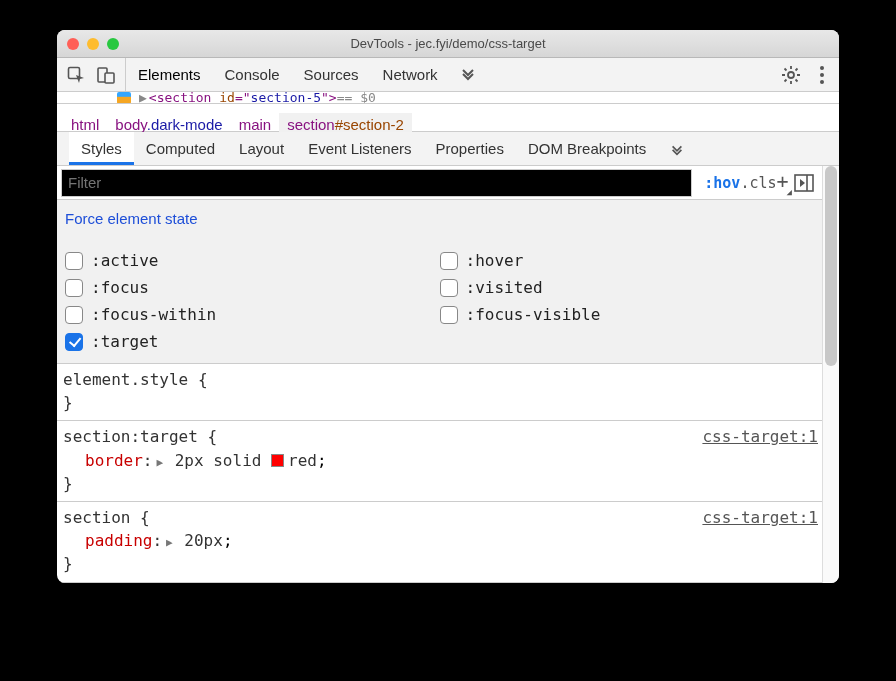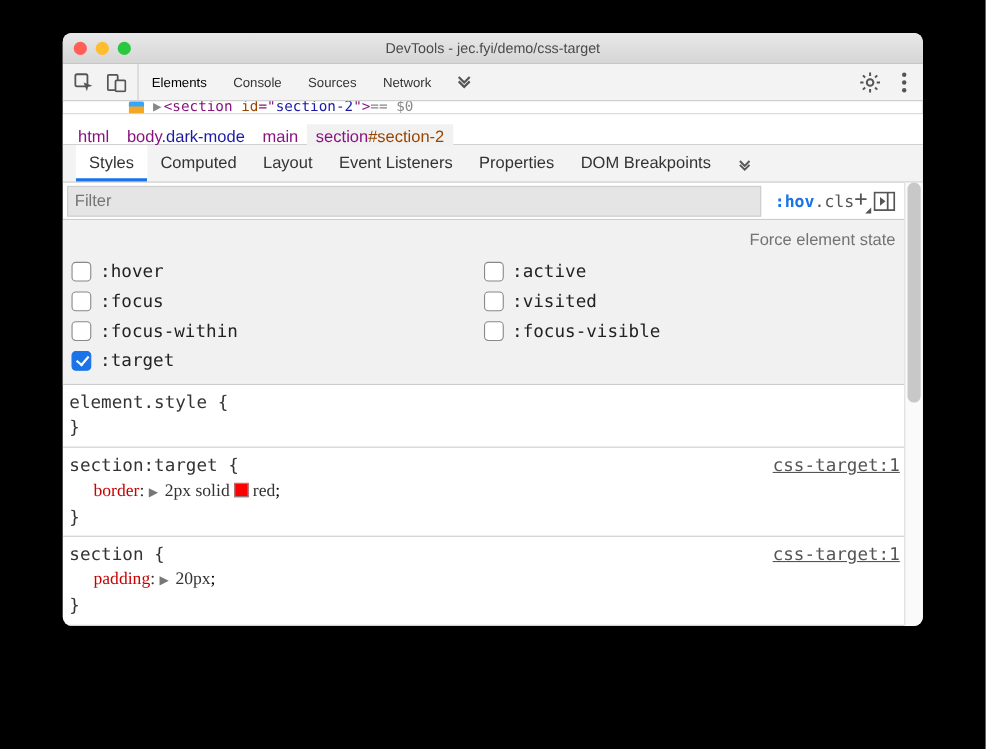--- a/index.html
+++ b/index.html
@@ -36,21 +36,21 @@
   .title {
     position: absolute; left: 0; right: 0; text-align: center;
     font-size: 13px; color: #4a4a4a; pointer-events: none;
   }
   .toolbar {
     height: 34px;
     display: flex;
     align-items: center;
     border-bottom: 1px solid #ccc;
     background: #f3f3f3;
-    font-size: 12px;
+    font-size: 15px;
     color: #333;
   }
   .toolbar .left-tools {
     display: flex; align-items: center; gap: 12px;
     padding: 0 10px;
     height: 100%;
     border-right: 1px solid #ccc;
   }
   .toolbar .panels { display: flex; align-items: stretch; height: 100%; }
   .panel-tab {
@@ -89,34 +89,34 @@
   .styles-body { display:flex; }
   .styles-main { flex:1; }
   .scroll-gutter { width:17px; background:#fafafa; border-left:1px solid #ddd; position:relative; }
   .scroll-thumb { position:absolute; top:0; left:2px; right:2px; height:200px; background:#c8c8c8; border-radius:7px; }
 
   .filter-row {
     display:flex; align-items:center; height:34px; border-bottom:1px solid #ccc;
   }
   .filter-input {
     flex:1; height:28px; margin:0 4px; border:1px solid #ccc;
-    font-size:15px; padding:0 6px; color:#777; background:#e5e5e5;
+    font-size:15px; padding:0 6px; color:#777; background:#000000;
   }
   .filter-ctrl { padding:0 8px; font-family: Menlo, monospace; font-size:15px; display:flex; align-items:center; color:#555; }
   .hov { color:#1a73e8; font-weight:600; }
   .plus { font-size:20px; position:relative; top:-1px; }
   .panel-icon svg { display:block; }
 
   .force-state {
     padding: 10px 8px 12px;
     border-bottom:1px solid #ccc;
     background:#f1f1f1;
     font-size:15px;
   }
-  .force-state .hdr { color:#737373; margin-bottom:10px;text-align:right; }
+  .force-state .hdr { color:#1d4ed8; margin-bottom:24px; }
   .force-grid {
     display:grid; grid-template-columns: 1fr 1fr; row-gap:8px;
     font-family: Menlo, Consolas, monospace;
     font-size:16px; color:#222;
   }
   .chk {
     display:flex; align-items:center; gap:8px;
   }
   .chk .box {
     width:18px; height:18px; border:1.5px solid #888; border-radius:4px;
@@ -133,21 +133,21 @@
     border-bottom:1px solid #ccc; padding:4px 6px 6px;
     font-family: Menlo, Consolas, monospace; font-size:16px;
     position:relative; line-height:1.45;
   }
   .rule .src {
     position:absolute; right:4px; top:4px; font-size:16px; color:#555;
     text-decoration: underline;
   }
   .rule .sel { color:#333; }
   .rule .brace { color:#333; }
-  .decl { padding-left: 22px; font-family: Liberation Serif, serif; }
+  .decl { padding-left: 22px; }
   .decl .prop { color:#c80000; }
   .decl .colon { color:#333; }
   .decl .val { color:#333; }
   .decl .expand-tri { color:#777; font-size:11px; display:inline-block; margin:0 2px 0 4px; }
   .swatch { display:inline-block; width:13px; height:13px; background:red; border:1px solid #888; vertical-align:-1px; margin-right:4px; }
 
   .icon-btn { color:#555; display:inline-flex; }
 </style>
 </head>
 <body>
@@ -208,21 +208,21 @@
   </div>
 
   <div class="elements-strip">
     <span class="orange-box"></span>
     <span class="tri">▶</span>
     <span style="color:#881280">&lt;</span>
       <span class="tag">section</span>
     <span>&nbsp;</span>
       <span class="attr">id</span>
       <span style="color:#881280">="</span>
-      <span class="val">section-2</span>
+      <span class="val">section-5</span>
       <span style="color:#881280">"&gt;</span>
     <span style="color:#888"> == $0</span>
   </div>
 
   <div class="breadcrumbs">
       <div class="crumb"><span>html</span></div>
       <div class="crumb"><span>body</span><span class="cls">.dark-mode</span></div>
       <div class="crumb"><span>main</span></div>
       <div class="crumb active"><span>section</span><span class="id">#section-2</span></div>
     </div>
@@ -258,25 +258,25 @@
               </svg>
           </span>
         </div>
       </div>
 
       <div class="force-state">
         <div class="hdr">Force element state</div>
         <div class="force-grid">
             <div class="chk">
               <span class="box"></span>
+              <span>:active</span>
+            </div>
+            <div class="chk">
+              <span class="box"></span>
               <span>:hover</span>
-            </div>
-            <div class="chk">
-              <span class="box"></span>
-              <span>:active</span>
             </div>
             <div class="chk">
               <span class="box"></span>
               <span>:focus</span>
             </div>
             <div class="chk">
               <span class="box"></span>
               <span>:visited</span>
             </div>
             <div class="chk">

